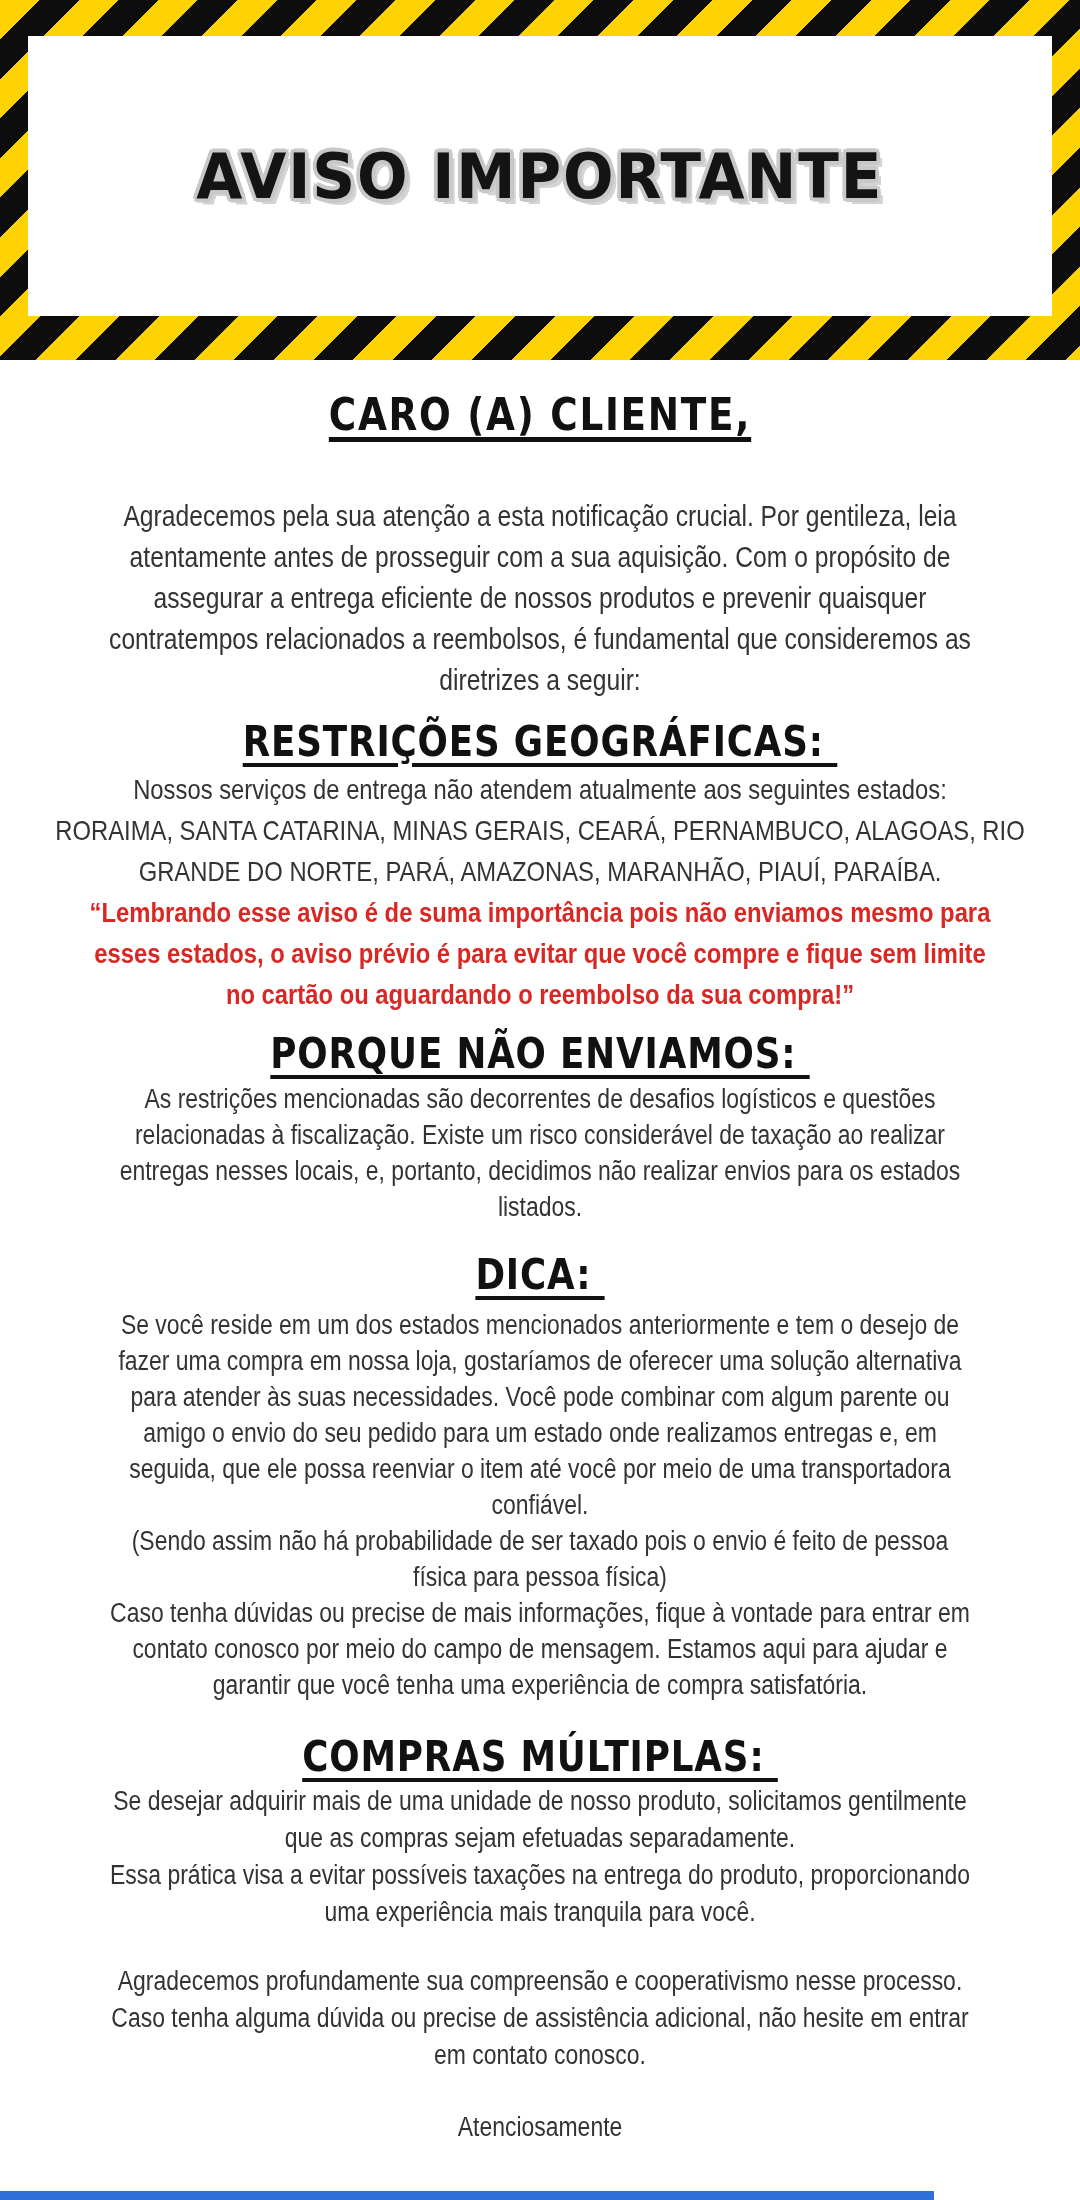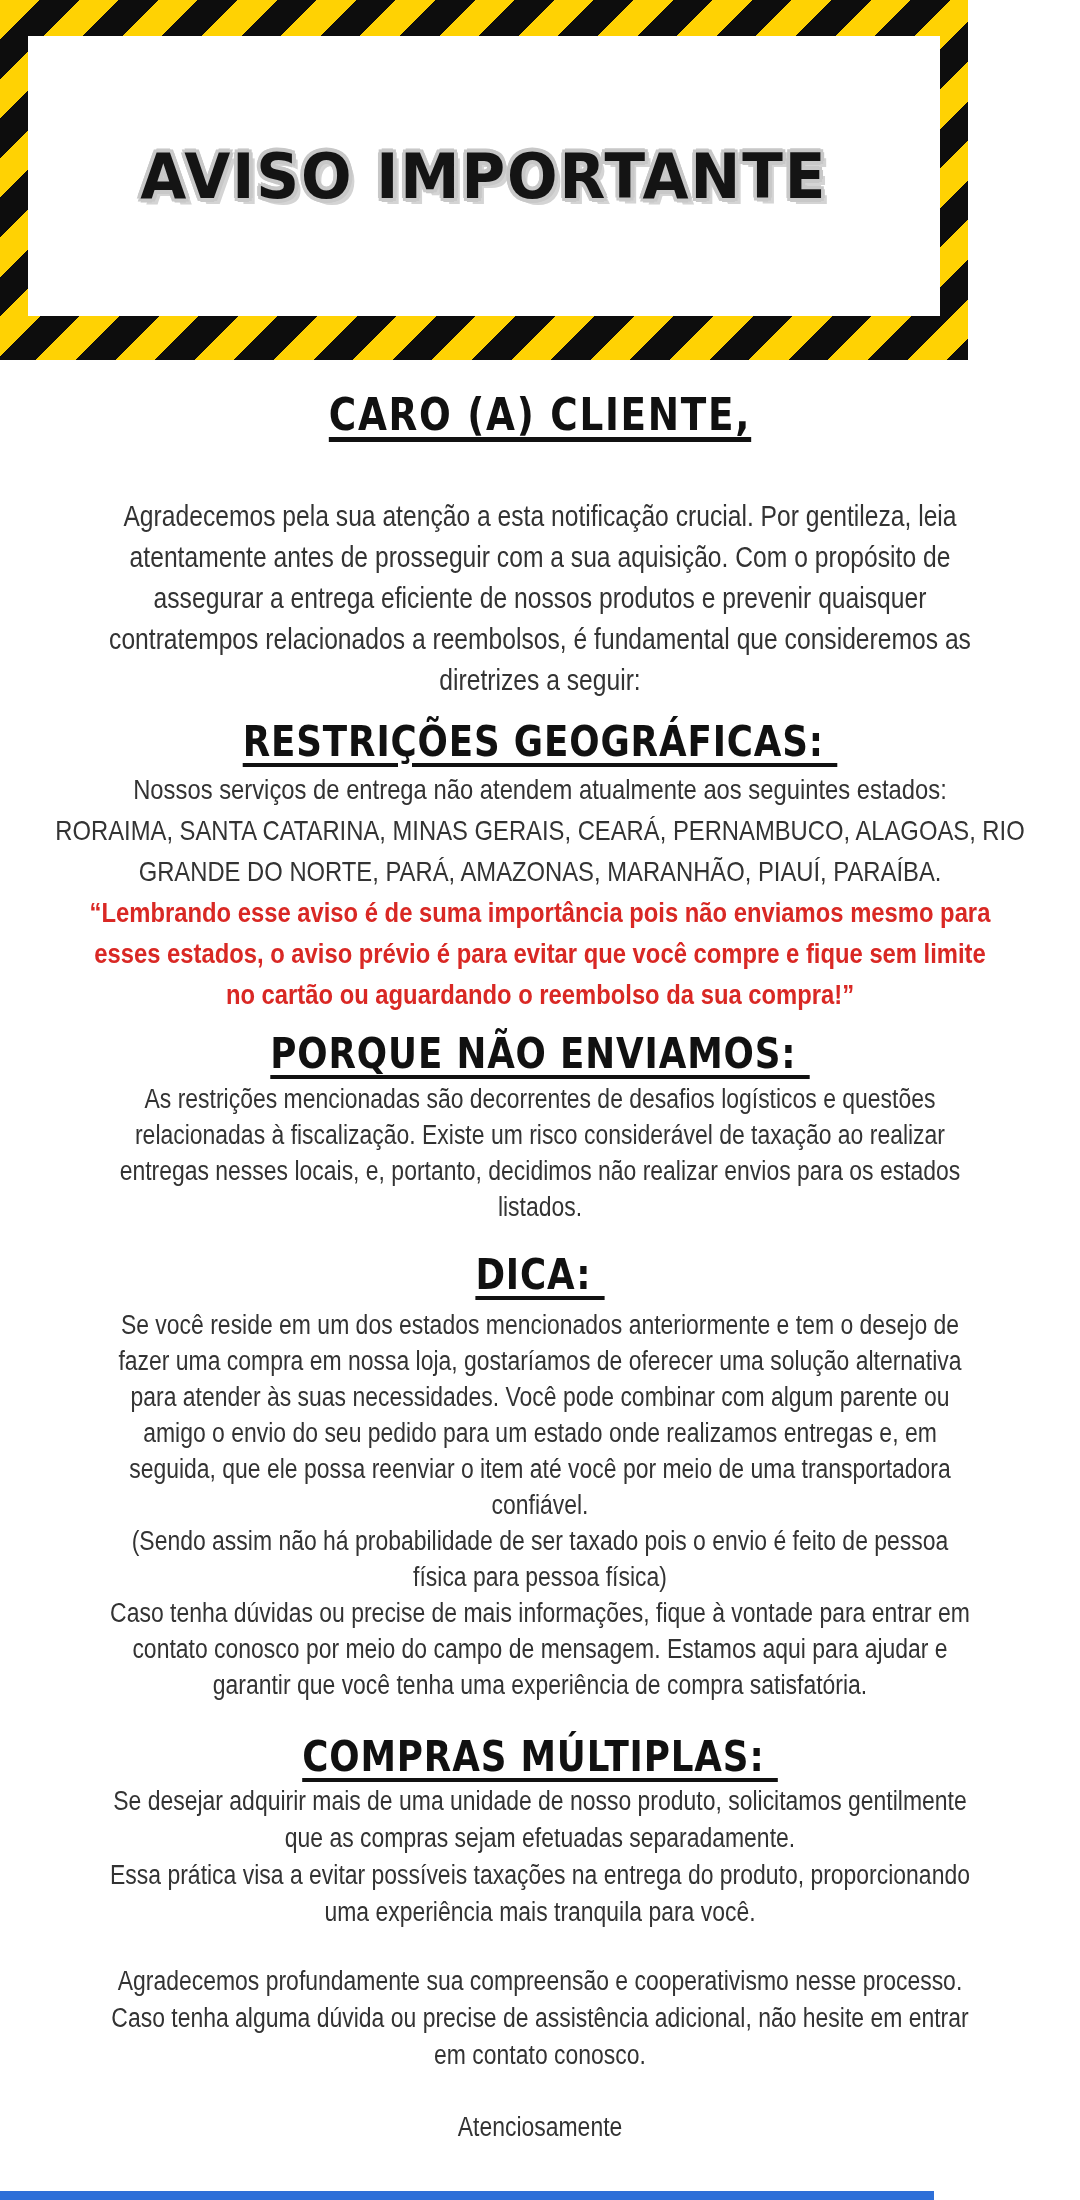--- a/index.html
+++ b/index.html
@@ -7,21 +7,21 @@
     width: 1080px; height: 2200px;
     background: #ffffff;
     font-family: "Liberation Sans", sans-serif;
     position: relative;
     overflow: hidden;
   }
 
   
   .hazard-frame {
     position: absolute; top: 0; left: 0;
-    width: 968px; height: 360px;
+    width: 1080px; height: 360px;
     background: repeating-linear-gradient(
       135deg,
       var(--hazard_yellow, #ffd203) 0 28px,
       var(--hazard_black, #0d0d0d) 28px 56px
     );
   }
   .title-box {
     position: absolute;
     top: 36px; left: 28px; right: 28px; bottom: 44px;
     background: #ffffff;

